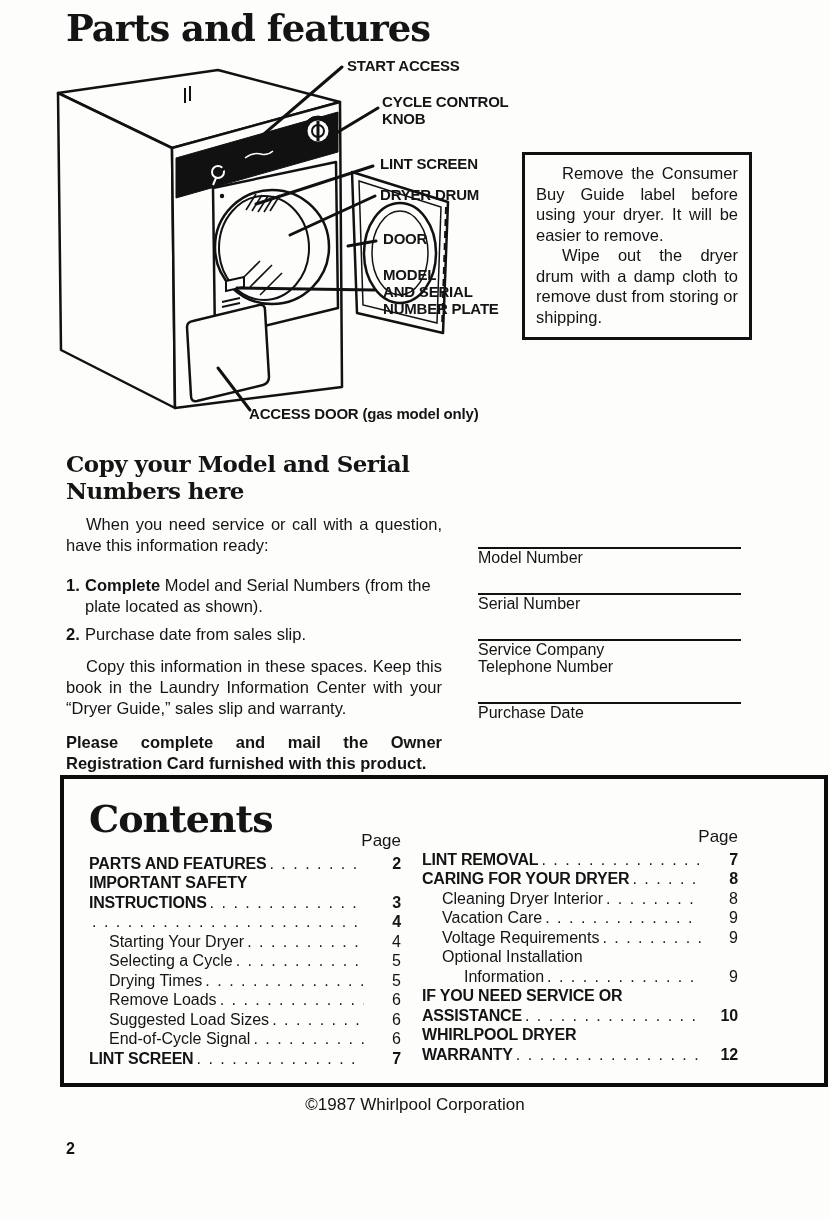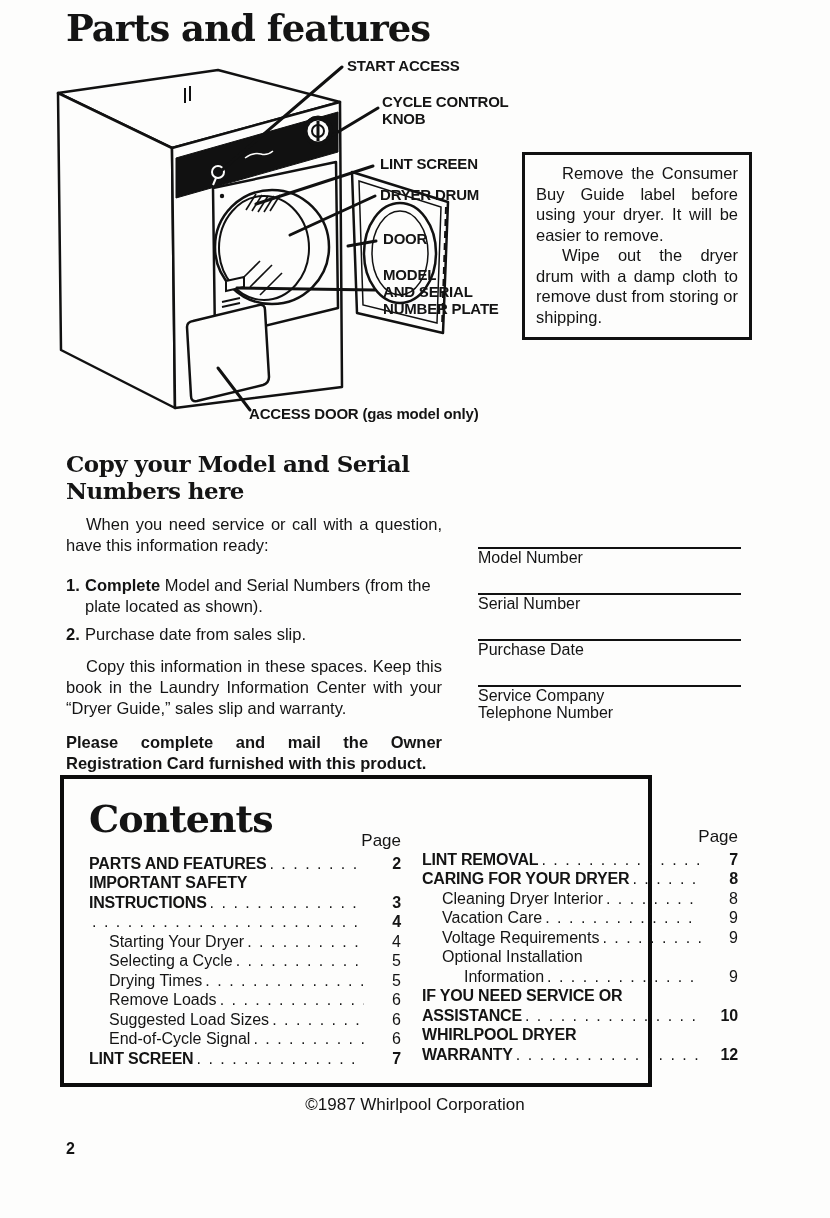--- a/index.html
+++ b/index.html
@@ -48,21 +48,21 @@
   .li .num { display:inline-block; width:19px; margin-left:-19px; font-weight:bold; }
   .para-copy { text-indent:20px; text-align:justify; margin-top:11px; }
   .para-mail { font-weight:bold; text-align:justify; margin-top:13px; }
 
   #form-fields { position:absolute; left:478px; top:547px; width:263px; }
   .form-field { border-top:2px solid #111; margin-bottom:27px;
                 font-size:16px; line-height:17px; }
 
   
   #contents-box {
-    position:absolute; left:60px; top:775px; width:592px; height:312px;
+    position:absolute; left:60px; top:775px; width:768px; height:312px;
     border:4px solid #0c0c0c; background:#fdfdfc;
   }
   #contents-title { position:absolute; left:25px; top:17px; font-size:38px; letter-spacing:-1px; }
   .toc-col { position:absolute; font-size:16px; line-height:19.5px; }
   .toc-col-left  { left:25px;  top:52px; width:312px; }
   .toc-col-right { left:358px; top:48px; width:316px; }
   .page-label { text-align:right; font-size:17px; margin-bottom:3px; }
   .toc-row { display:flex; align-items:baseline; }
   .toc-row.b { font-weight:bold; letter-spacing:-0.2px; }
   .toc-row.i1 .toc-label { padding-left:20px; }
@@ -179,26 +179,26 @@
 </div>
 
 <div id="form-fields">
   <div class="form-field">
     <div>Model Number</div>
   </div>
   <div class="form-field">
     <div>Serial Number</div>
   </div>
   <div class="form-field">
-    <div>Purchase Date</div>
-  </div>
-  <div class="form-field">
     <div>Service Company</div>
     <div>Telephone Number</div>
   </div>
+  <div class="form-field">
+    <div>Purchase Date</div>
+  </div>
 </div>
 
 <div id="contents-box">
   <div id="contents-title" class="serif">Contents</div>
 
   <div class="toc-col toc-col-left">
     <div class="page-label">Page</div>
     <div class="toc-row b">
         <span class="toc-label">PARTS AND FEATURES</span>
         <span class="toc-dots"></span>

